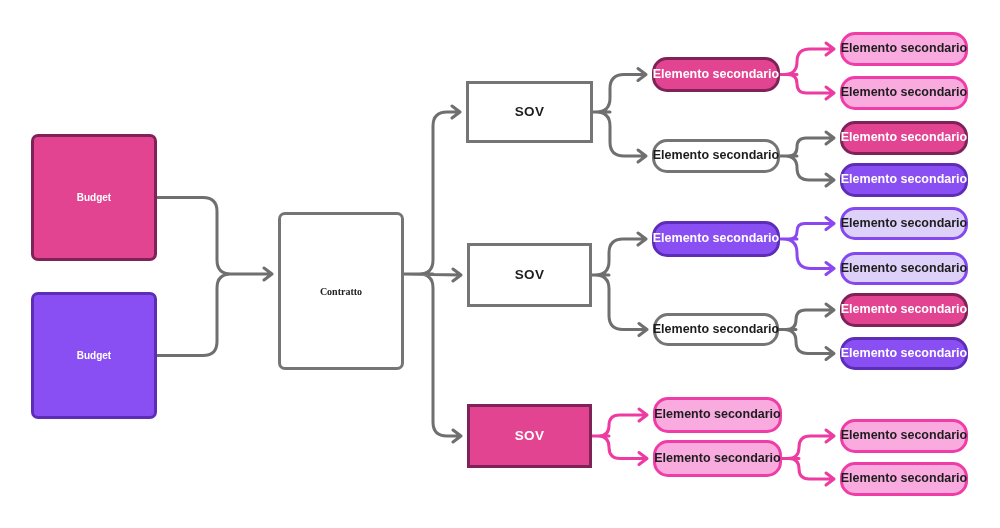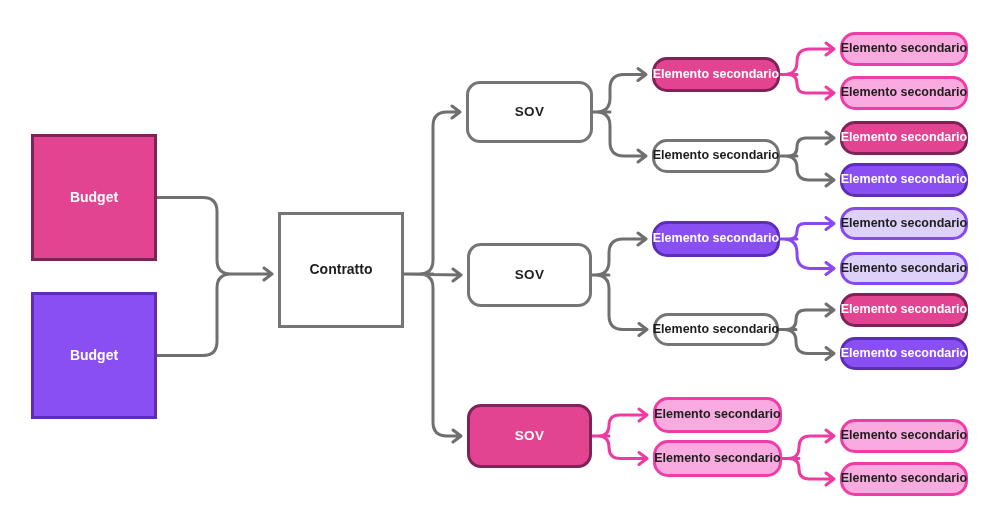--- a/index.html
+++ b/index.html
@@ -13,22 +13,22 @@
   .edges{position:absolute;left:0;top:0;}
   .node{
     position:absolute;
     display:flex;align-items:center;justify-content:center;
     box-sizing:border-box;
     border:3px solid transparent;
     text-align:center;
     white-space:nowrap;
     line-height:1.1;
   }
-  .node.lg{border-radius:0;font-size:14px;font-weight:600;align-items:center;}
-  .node.md{border-radius:14px;font-size:13.5px;font-weight:600;letter-spacing:.3px;justify-content:center;}
+  .node.lg{border-radius:7px;font-size:10px;font-weight:600;align-items:center;}
+  .node.md{border-radius:0;font-size:13.5px;font-weight:600;letter-spacing:.3px;justify-content:center;}
   .node.sm{border-radius:15px;font-size:12.5px;font-weight:600;}
 </style>
 </head>
 <body>
 
 <div class="canvas">
   <svg class="edges" id="edge-layer" width="1000" height="528" viewBox="0 0 1000 528">
       <path d="M 157 197.5 L 203 197.5 Q 217 197.5 217 211.5 L 217 260 Q 217 274 231 274 L 231 274 M 157 355.5 L 203 355.5 Q 217 355.5 217 341.5 L 217 288 Q 217 274 231 274 L 231 274 M 231 274 L 272 274 M 264 268 L 272 274 L 264 280 " fill="none" stroke="#6f6f6f" stroke-width="3" stroke-linecap="round" stroke-linejoin="round"></path>
       <path d="M 404 274 L 433 274 M 404 274 L 419 274 Q 433 274 433 260 L 433 126 Q 433 112 447 112 L 460 112 M 452 106 L 460 112 L 452 118 M 404 274 L 461 275 M 453 269 L 461 275 L 453 281 M 404 274 L 419 274 Q 433 274 433 288 L 433 422 Q 433 436 447 436 L 461 436 M 453 430 L 461 436 L 453 442 " fill="none" stroke="#6f6f6f" stroke-width="3" stroke-linecap="round" stroke-linejoin="round"></path>
       <path d="M 593 112 L 610 112 M 593 112 L 596 112 Q 610 112 610 98 L 610 88.5 Q 610 74.5 624 74.5 L 646 74.5 M 638 68.5 L 646 74.5 L 638 80.5 M 593 112 L 596 112 Q 610 112 610 126 L 610 142 Q 610 156 624 156 L 646 156 M 638 150 L 646 156 L 638 162 " fill="none" stroke="#6f6f6f" stroke-width="3" stroke-linecap="round" stroke-linejoin="round"></path>
@@ -40,21 +40,21 @@
       <path d="M 779 329.5 L 796 329.5 M 779 329.5 L 786.25 329.5 Q 796 329.5 796 319.75 L 796 319.75 Q 796 310 805.75 310 L 834 310 M 826 304 L 834 310 L 826 316 M 779 329.5 L 784 329.5 Q 796 329.5 796 341.5 L 796 341.5 Q 796 353.5 808 353.5 L 834 353.5 M 826 347.5 L 834 353.5 L 826 359.5 " fill="none" stroke="#6f6f6f" stroke-width="3" stroke-linecap="round" stroke-linejoin="round"></path>
       <path d="M 782 458.5 L 799 458.5 M 782 458.5 L 787.75 458.5 Q 799 458.5 799 447.25 L 799 447.25 Q 799 436 810.25 436 L 834 436 M 826 430 L 834 436 L 826 442 M 782 458.5 L 788.75 458.5 Q 799 458.5 799 468.75 L 799 468.75 Q 799 479 809.25 479 L 834 479 M 826 473 L 834 479 L 826 485 " fill="none" stroke="#ee3ba1" stroke-width="3" stroke-linecap="round" stroke-linejoin="round"></path>
     </svg>
   <div id="node-layer">
       <div class="node lg" style="left: 31px; top: 134px; width: 126px; height: 127px; background: rgb(226, 68, 146); border-color: rgb(127, 34, 88); color: rgb(255, 255, 255);">
         <span>Budget</span>
       </div>
       <div class="node lg" style="left: 31px; top: 292px; width: 126px; height: 127px; background: rgb(138, 79, 242); border-color: rgb(93, 45, 184); color: rgb(255, 255, 255);">
         <span>Budget</span>
       </div>
-      <div class="node lg" style="left: 278px; top: 212px; width: 126px; height: 116px; background: rgb(255, 255, 255); border-color: rgb(117, 117, 117); color: rgb(29, 29, 29);">
+      <div class="node lg" style="left: 278px; top: 212px; width: 126px; height: 158px; background: rgb(255, 255, 255); border-color: rgb(117, 117, 117); color: rgb(29, 29, 29); font-family: Liberation Serif, serif;">
         <span>Contratto</span>
       </div>
       <div class="node md" style="left: 466px; top: 81px; width: 127px; height: 62px; background: rgb(255, 255, 255); border-color: rgb(117, 117, 117); color: rgb(29, 29, 29);">
         <span>SOV</span>
       </div>
       <div class="node md" style="left: 467px; top: 243px; width: 125px; height: 64px; background: rgb(255, 255, 255); border-color: rgb(117, 117, 117); color: rgb(29, 29, 29);">
         <span>SOV</span>
       </div>
       <div class="node md" style="left: 467px; top: 404px; width: 125px; height: 64px; background: rgb(226, 68, 146); border-color: rgb(127, 34, 88); color: rgb(255, 255, 255);">
         <span>SOV</span>

